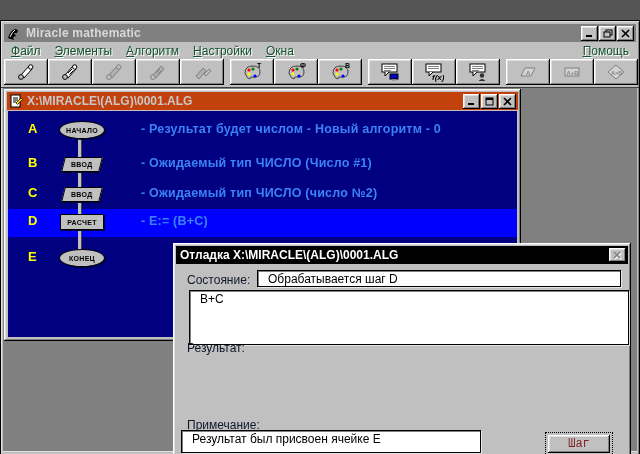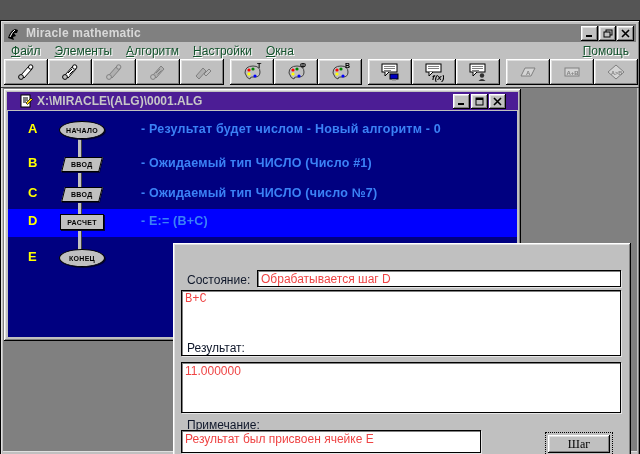--- a/index.html
+++ b/index.html
@@ -28,47 +28,47 @@
   .tbg{display:flex;margin-right:6px;}
   .tbg.big-gap{margin-left:22px;}
   .tb{width:44px;height:26px;}
   .tb svg{width:20px;height:20px;display:block;}
   .tb svg text{font-family:"Liberation Sans",sans-serif;}
   .mdi-sep{position:absolute;left:0;top:66px;right:0;height:1px;background:#404040;}
   
   .mdi{position:absolute;left:2px;top:67px;right:2px;height:363px;background:#808080;}
   
   .algwin{position:absolute;left:3px;top:68px;width:517px;height:252px;z-index:1;}
-  .algwin .titlebar2{position:absolute;left:3px;top:3px;right:3px;height:18px;background:#4c1d95;display:flex;align-items:center;padding:0 12px;}
+  .algwin .titlebar2{position:absolute;left:3px;top:3px;right:3px;height:18px;background:#c2410c;display:flex;align-items:center;padding:0 2px;}
   .titlebar2 .t-text{color:#c8c8c8;font-weight:bold;margin-left:4px;white-space:nowrap;overflow:hidden;}
   .alg-content{position:absolute;left:4px;top:22px;right:4px;bottom:4px;background:#000080;overflow:hidden;}
   .connector{position:absolute;left:70px;top:16px;width:3px;height:132px;background:#c0c0c0;border-right:1px solid #404040;z-index:1;}
   .hl-band{position:absolute;left:0;top:98px;width:100%;height:28px;background:#0000ff;z-index:0;}
   .frow{position:absolute;left:0;width:100%;height:26px;z-index:2;}
   .frow .letter{position:absolute;left:20px;top:4px;width:18px;color:#ffff00;font-weight:bold;font-size:13px;}
   .frow .desc{position:absolute;left:133px;top:5px;color:#3b82f6;font-weight:bold;font-size:12.5px;white-space:nowrap;letter-spacing:.2px;}
   .shape{position:absolute;top:4px;background:#c0c0c0;border:1px solid #000;box-shadow:1px 1px 0 #00003c;color:#000;font-size:7px;font-weight:bold;display:flex;align-items:center;justify-content:center;letter-spacing:.3px;}
   .shape.oval{left:51px;width:44px;height:16px;border-radius:50%/50%;}
   .shape.para{left:55px;width:36px;height:13px;top:6px;transform:skewX(-14deg);}
   .shape.para > span{transform:skewX(14deg);}
   .shape.rect{left:52px;width:42px;height:14px;top:5px;}
   
   .dialog{position:absolute;left:172px;top:222px;width:458px;height:227px;z-index:3;}
   .dialog .dtitle{position:absolute;left:3px;top:3px;right:3px;height:18px;background:#000;color:#fff;font-weight:bold;display:flex;align-items:center;padding:0 4px;box-sizing:border-box;}
   .dclose{position:absolute;right:2px;top:2px;width:17px;height:14px;}
   .dlabel{position:absolute;color:#0f172a;text-align:center;}
-  .dval{font-size:12px;color:#ef4444;padding:1px 3px;box-sizing:border-box;overflow:hidden;white-space:nowrap;}
+  .dval{font-size:12px;color:#000000;padding:1px 10px;box-sizing:border-box;overflow:hidden;white-space:nowrap;}
   .state-input{position:absolute;left:84px;top:27px;width:364px;height:17px;}
-  .expr-box{position:absolute;left:8px;top:47px;width:440px;height:66px;font-family:Liberation Mono, monospace;}
+  .expr-box{position:absolute;left:16px;top:47px;width:440px;height:55px;}
   .result-box{position:absolute;left:8px;top:119px;width:440px;height:51px;}
   .note-input{position:absolute;left:8px;top:187px;width:300px;height:23px;}
   .dlg-btn{position:absolute;height:24px;font-size:12px;font-family:"Liberation Sans",sans-serif;color:#000;}
   .btn-data{left:301px;top:192px;width:64px;}
   .step-wrap{position:absolute;left:372px;top:189px;border:1px dotted #000;padding:2px;background:#c0c0c0;}
-  .btn-step{width:62px;height:18px;font-size:12px;font-family:Liberation Serif, serif;color:#000000;}
+  .btn-step{width:62px;height:18px;font-size:12px;font-family:Liberation Mono, monospace;color:#7f1d1d;}
   
   .statusbar{position:absolute;left:2px;right:2px;top:430px;height:21px;background:#c0c0c0;border-top:1px solid #dfdfdf;z-index:2;}
   .status-panel{position:absolute;left:6px;right:6px;top:4px;bottom:3px;box-shadow:inset 1px 1px 0 #808080,inset -1px -1px 0 #fff;}
   .dialog, .algwin{font-size:12px;}
 </style>
 </head>
 <body>
 
 <div class="screen">
 
@@ -328,47 +328,55 @@
         <div class="shape para">
             <span>ВВОД</span>
           </div>
         <span class="desc">- Ожидаемый тип ЧИСЛО (Число #1)</span>
       </div>
       <div class="frow" style="top:70px">
         <span class="letter">C</span>
         <div class="shape para">
             <span>ВВОД</span>
           </div>
-        <span class="desc">- Ожидаемый тип ЧИСЛО (число №7)</span>
+        <span class="desc">- Ожидаемый тип ЧИСЛО (число №2)</span>
       </div>
       <div class="frow" style="top:98px">
         <span class="letter">D</span>
         <div class="shape rect">
             <span>РАСЧЕТ</span>
           </div>
         <span class="desc">- E:= (B+C)</span>
       </div>
       <div class="frow" style="top:134px">
         <span class="letter">E</span>
         <div class="shape oval">
             <span>КОНЕЦ</span>
           </div>
       </div>
     </div>
   </div>
 
   <div class="dialog raised">
+    <div class="dtitle">
+      <span>Отладка X:\MIRACLE\(ALG)\0001.ALG</span>
+      <button class="btn dclose">
+        <svg width="9" height="9" viewBox="0 0 9 9">
+            <path d="M2 2 L8 8 M8 2 L2 8" stroke="#fff" stroke-width="1.6"></path>
+            <path d="M1 1 L7 7 M7 1 L1 7" stroke="#808080" stroke-width="1.6"></path>
+          </svg>
+      </button>
+    </div>
 
     <span class="dlabel" style="left:14px;top:30px">Состояние:</span>
     <div class="field dval state-input">Обрабатывается шаг D</div>
 
     <div class="field dval expr-box">B+C</div>
 
     <span class="dlabel" style="left:14px;top:98px">Результат:</span>
-    <div class="field dval result-box">11.000000</div>
 
     <span class="dlabel" style="left:14px;top:175px">Примечание:</span>
     <div class="field dval note-input">Результат был присвоен ячейке E</div>
 
     <div class="step-wrap">
       <button class="btn btn-step">Шаг</button>
     </div>
   </div>
 
   <div class="statusbar">

